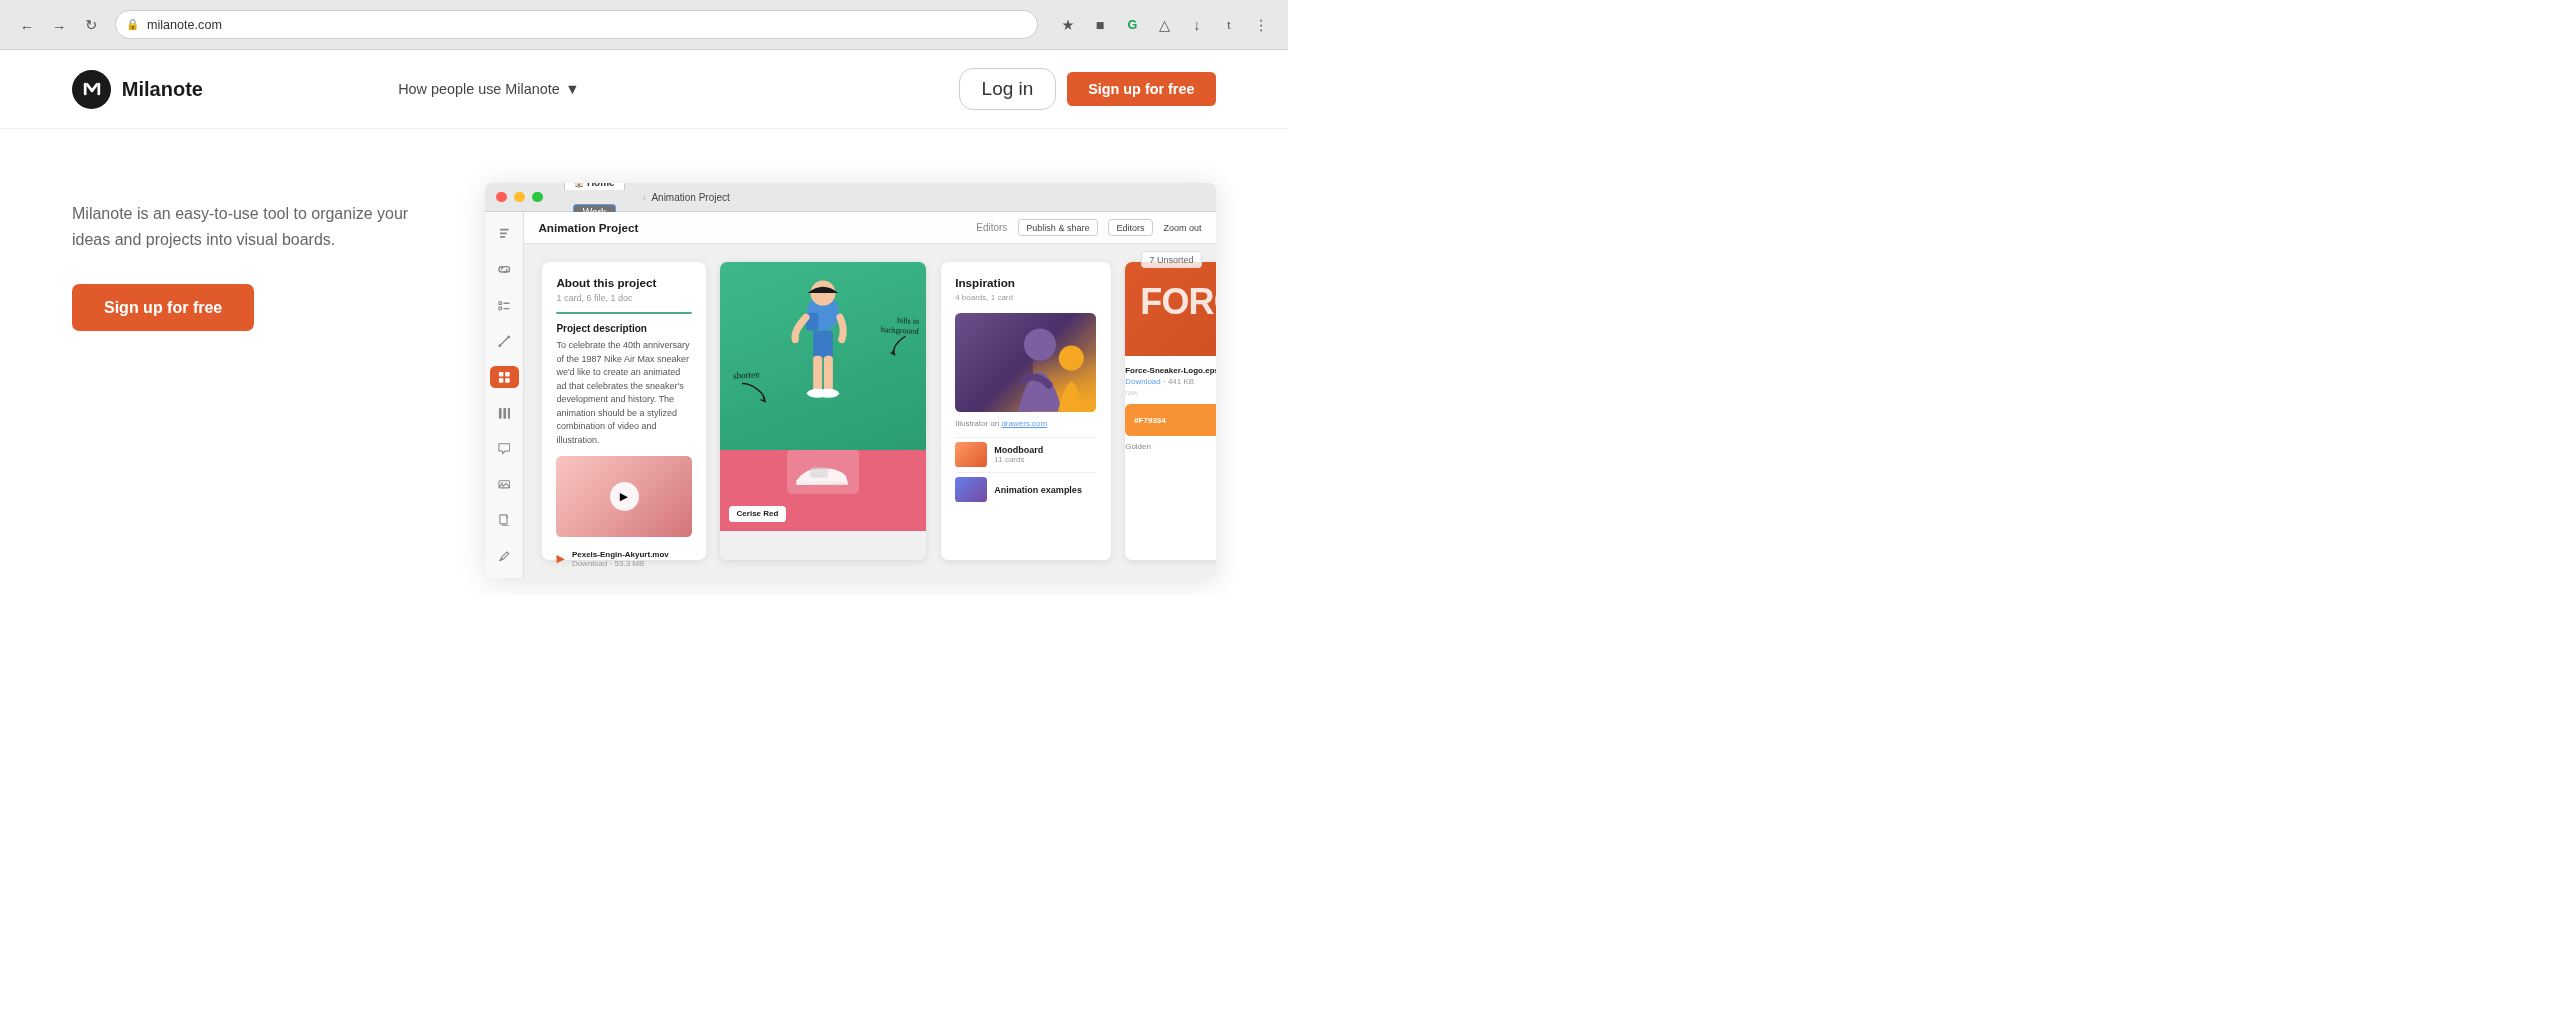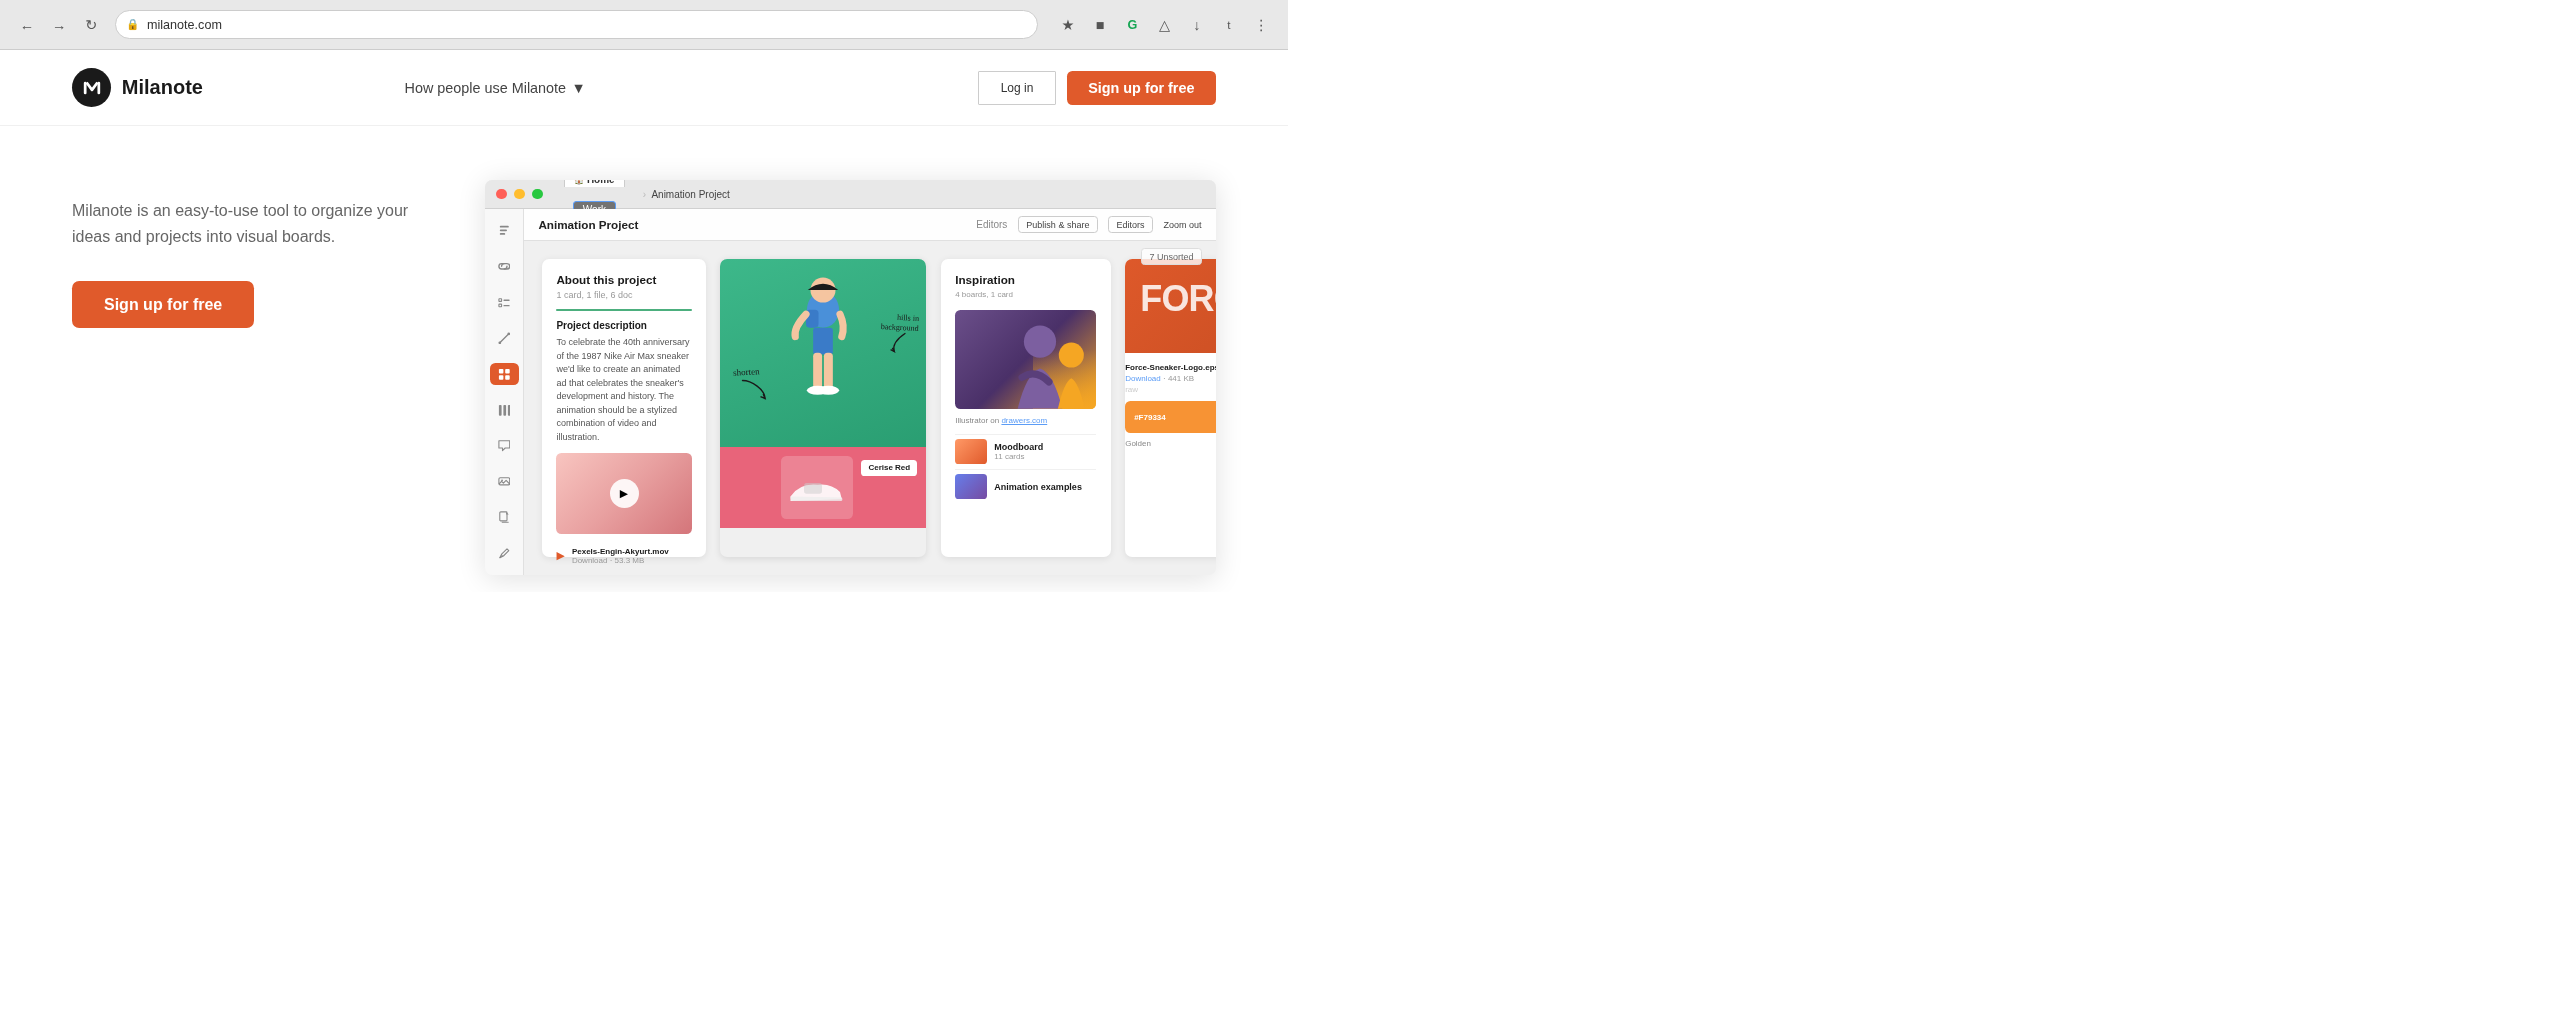--- a/index.html
+++ b/index.html
@@ -74,23 +74,23 @@
     .nav-menu-btn {
       background: none; border: none; cursor: pointer;
       font-size: 14.4px; color: #444;
       display: flex; align-items: center; gap: 5.4px;
       padding: 7.2px 10.8px;
     }
     .nav-actions { display: flex; align-items: center; gap: 10.8px; margin-left: auto; }
     .btn-login {
       background: #fff;
       border: 1.3px solid #ccc;
-      border-radius: 1px;
+      border-radius: 14px;
       padding: 9px 21.5px;
-      font-size: 12px;
+      font-size: 19px;
       cursor: pointer;
       color: #333;
       font-weight: 500;
     }
     .btn-signup {
       background: #e05a2b;
       border: none;
       border-radius: 5.4px;
       padding: 9px 21.5px;
       font-size: 14.4px;
@@ -442,21 +442,21 @@
                 <button style="background:none; border:none; font-size:9px; cursor:pointer; color:#444;">Zoom out</button>
               </div>
             </div>
 
             <div style="position:absolute; top:39px; right:14.4px; background:rgba(255,255,255,0.8); border:0.9px solid #ddd; border-radius:3.6px; padding:2.7px 7.2px; font-size:9px; color:#666; z-index:5;">7 Unsorted</div>
 
             <div class="cards-area">
 
               <div class="card card-about" style="width:164px; font-size:10px;">
                 <div class="card-title">About this project</div>
-                <div class="card-subtitle">1 card, 1 file, 6 doc</div>
+                <div class="card-subtitle">1 card, 6 file, 1 doc</div>
                 <div class="card-divider"></div>
                 <div class="card-label">Project description</div>
                 <div class="card-text">To celebrate the 40th anniversary of the 1987 Nike Air Max sneaker we'd like to create an animated ad that celebrates the sneaker's development and history. The animation should be a stylized combination of video and illustration.</div>
 
                 <div class="card-image-pink">
                   <div style="width:29px; height:29px; background:rgba(255,255,255,0.9); border-radius:50%; display:flex; align-items:center; justify-content:center;">
                     <span style="font-size:10.8px;">▶</span>
                   </div>
                 </div>
 
@@ -512,21 +512,21 @@
                     </svg>
 
                   <div style="position:absolute; right:7.2px; top:54px; font-family:'Comic Sans MS',cursive; font-size:8px; color:#1a1a1a; transform:rotate(3deg); text-align:right; line-height:1.3;">hills in<br>background</div>
 
                   <svg style="position:absolute; right:12.6px; top:70px;" width="27" height="27" viewBox="0 0 30 30">
                       <path d="M20 5 Q5 15 8 25" stroke="#1a1a1a" stroke-width="1.5" fill="none" stroke-linecap="round"></path>
                       <path d="M4 23 L8 25 L6 21" stroke="#1a1a1a" stroke-width="1.5" fill="none"></path>
                     </svg>
                 </div>
 
-                <div style="background:#e8647a; height:81px; display:flex; align-items:center; justify-content:flex-end; padding:9px; gap:8px;">
+                <div style="background:#e8647a; height:81px; display:flex; align-items:center; justify-content:flex-end; padding:9px; gap:8px;flex-direction:column;">
 
                   <div style="width:72px; height:63px; background:rgba(255,255,255,0.2); border-radius:5.4px; display:flex; align-items:center; justify-content:center;">
 
                     <svg viewBox="0 0 70 50" width="63" height="45">
                       <path d="M5 35 Q15 20 35 22 Q50 20 60 30 L62 38 L5 40 Z" fill="#fff" opacity="0.9"></path>
                       <path d="M5 35 Q5 40 8 40 L60 40 Q64 40 62 36" fill="#eee" opacity="0.8"></path>
                       <rect x="20" y="20" width="20" height="12" rx="3" fill="#ccc" opacity="0.5"></rect>
                     </svg>
                   </div>
                   <div style="background:#fff; border-radius:3.6px; padding:3.6px 7.2px; font-size:8px; font-weight:600; color:#1a1a1a; align-self:flex-start; margin-top:3.6px;">Cerise Red</div>

